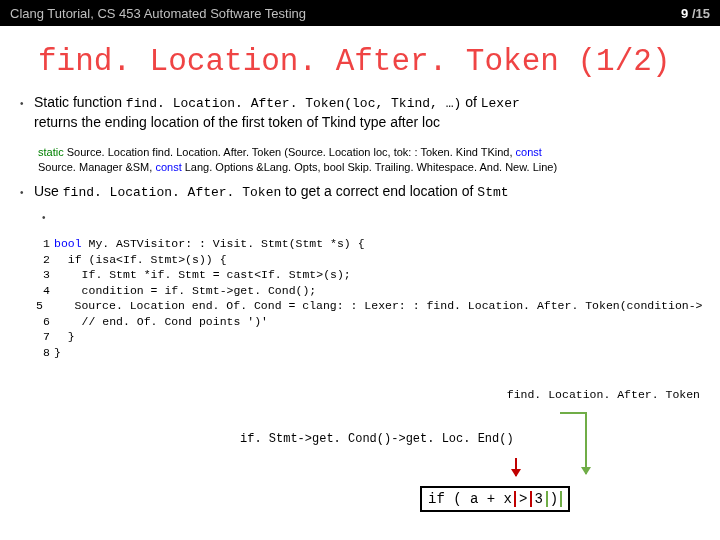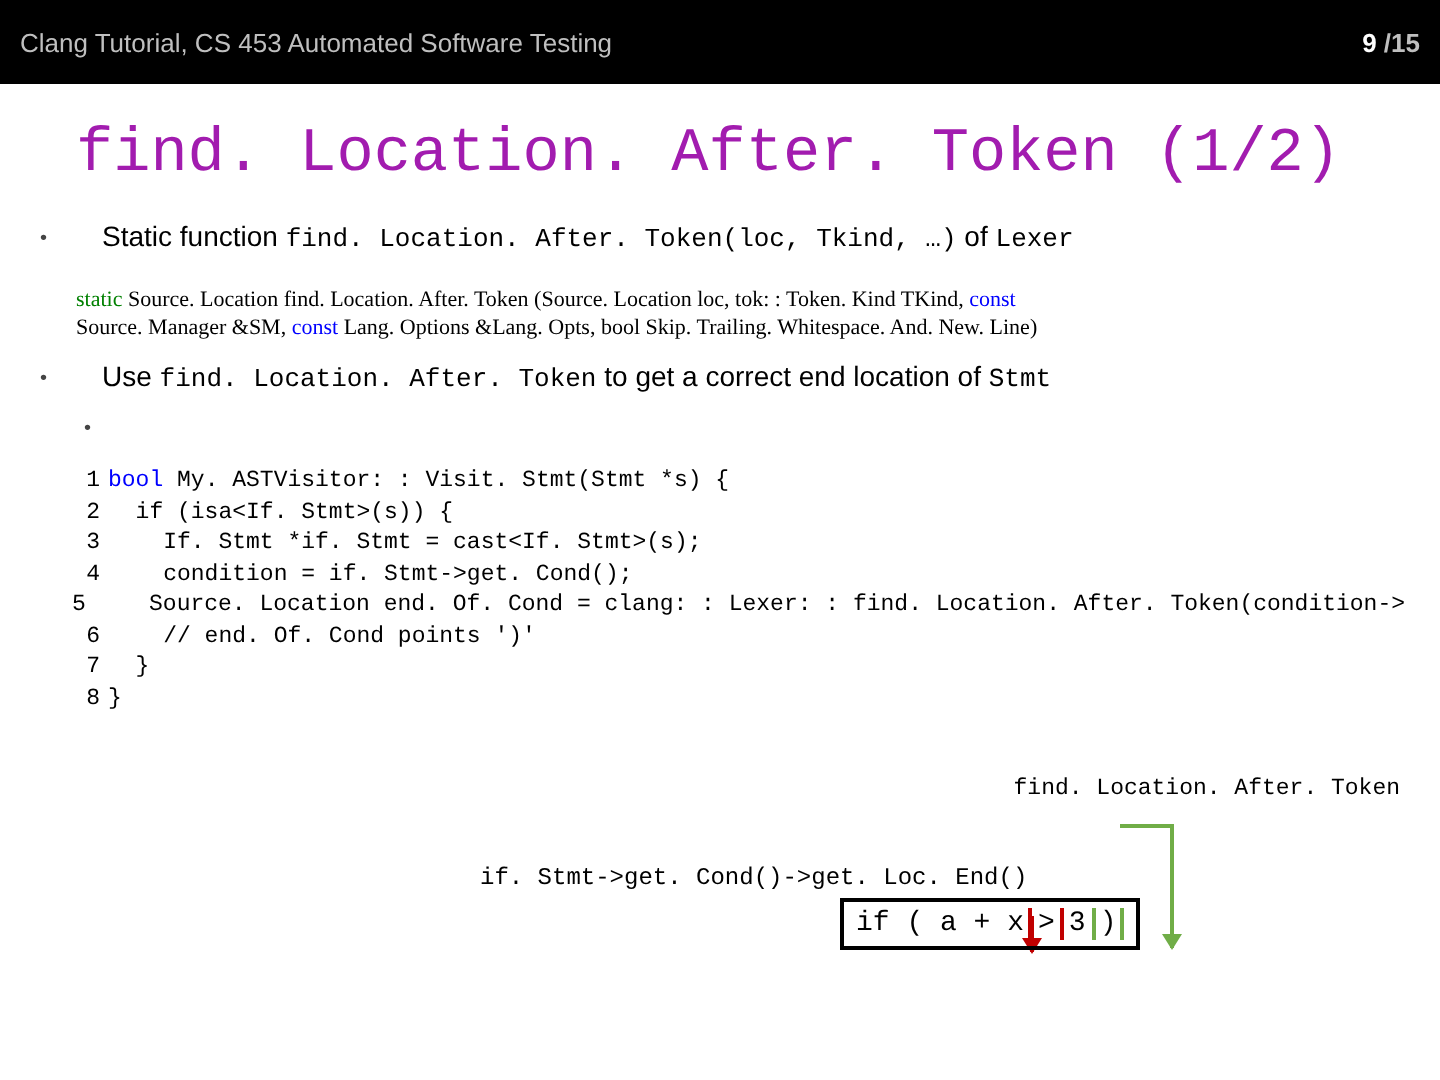--- a/index.html
+++ b/index.html
@@ -7,56 +7,56 @@
     width: 720px;
     height: 540px;
     font-family: Arial, Helvetica, sans-serif;
     background: #fff;
     overflow: hidden;
     position: relative;
   }
   .header {
     background: #000;
     color: #bfbfbf;
-    height: 42px;
+    height: 26px;
     display: flex;
     justify-content: space-between;
     align-items: center;
     padding: 0 10px;
     font-size: 13px;
   }
   .header .left { color: #bfbfbf; }
   .header .right { color: #bfbfbf; font-weight: bold; margin-left: 39px; }
   .header .right .pg { color: #fff; }
   .title {
-    color: #a21caf;
+    color: #ef4444;
     font-size: 31px;
     font-family: "Courier New", monospace;
     padding: 18px 0 14px 38px;
   }
   .content {
     padding: 0 18px 0 20px;
     font-size: 14px;
     line-height: 1.35;
   }
   .bullet {
     display: flex;
     margin-bottom: 6px;
   }
   .bullet .dot {
     color: #444;
     font-size: 10px;
     width: 14px;
     flex-shrink: 0;
     padding-top: 4px;
   }
-  .bullet .txt { flex: 1; margin-left: 17px; }
+  .bullet .txt { flex: 1; }
   .mono { font-family: "Courier New", monospace; font-size: 13px; }
   .sig {
-    font-family: Liberation Serif, serif;
+    font-family: Liberation Sans, sans-serif;
     font-size: 11px;
     padding: 8px 4px 8px 18px;
     line-height: 1.3;
   }
   .kw-green { color: #008000; }
   .kw-blue { color: #0000ff; }
   .subbullet {
     display: flex;
     margin-left: 22px;
     margin-top: 4px;
@@ -100,21 +100,21 @@
     position: absolute;
     left: 240px;
     top: 432px;
     font-family: "Courier New", monospace;
     font-size: 12px;
     color: #000;
   }
   .ifbox {
     position: absolute;
     left: 420px;
-    top: 449px;
+    top: 486px;
     border: 2px solid #000;
     font-family: "Courier New", monospace;
     font-size: 14px;
     padding: 3px 6px;
     display: flex;
     align-items: center;
   }
   .ifbox .gt {
     border-left: 2px solid #c00000;
     border-right: 2px solid #c00000;
@@ -181,20 +181,21 @@
 </div>
 
 <div class="title">find. Location. After. Token (1/2)</div>
 
 <div class="content">
 
   <div class="bullet">
     <div class="dot">•</div>
     <div class="txt">
       <span>Static function </span><span class="mono">find. Location. After. Token(loc, Tkind, …)</span><span> of </span><span class="mono">Lexer</span><br>
+      <span>returns the ending location of the first token of Tkind type after loc</span>
     </div>
   </div>
 
   <div class="sig">
     <span class="kw-green">static</span><span> Source. Location find. Location. After. Token (Source. Location loc, tok: : Token. Kind TKind, </span><span class="kw-blue">const</span><br>
     <span>Source. Manager &amp;SM, </span><span class="kw-blue">const</span><span> Lang. Options &amp;Lang. Opts, bool Skip. Trailing. Whitespace. And. New. Line)</span>
   </div>
 
   <div class="bullet">
     <div class="dot">•</div>

